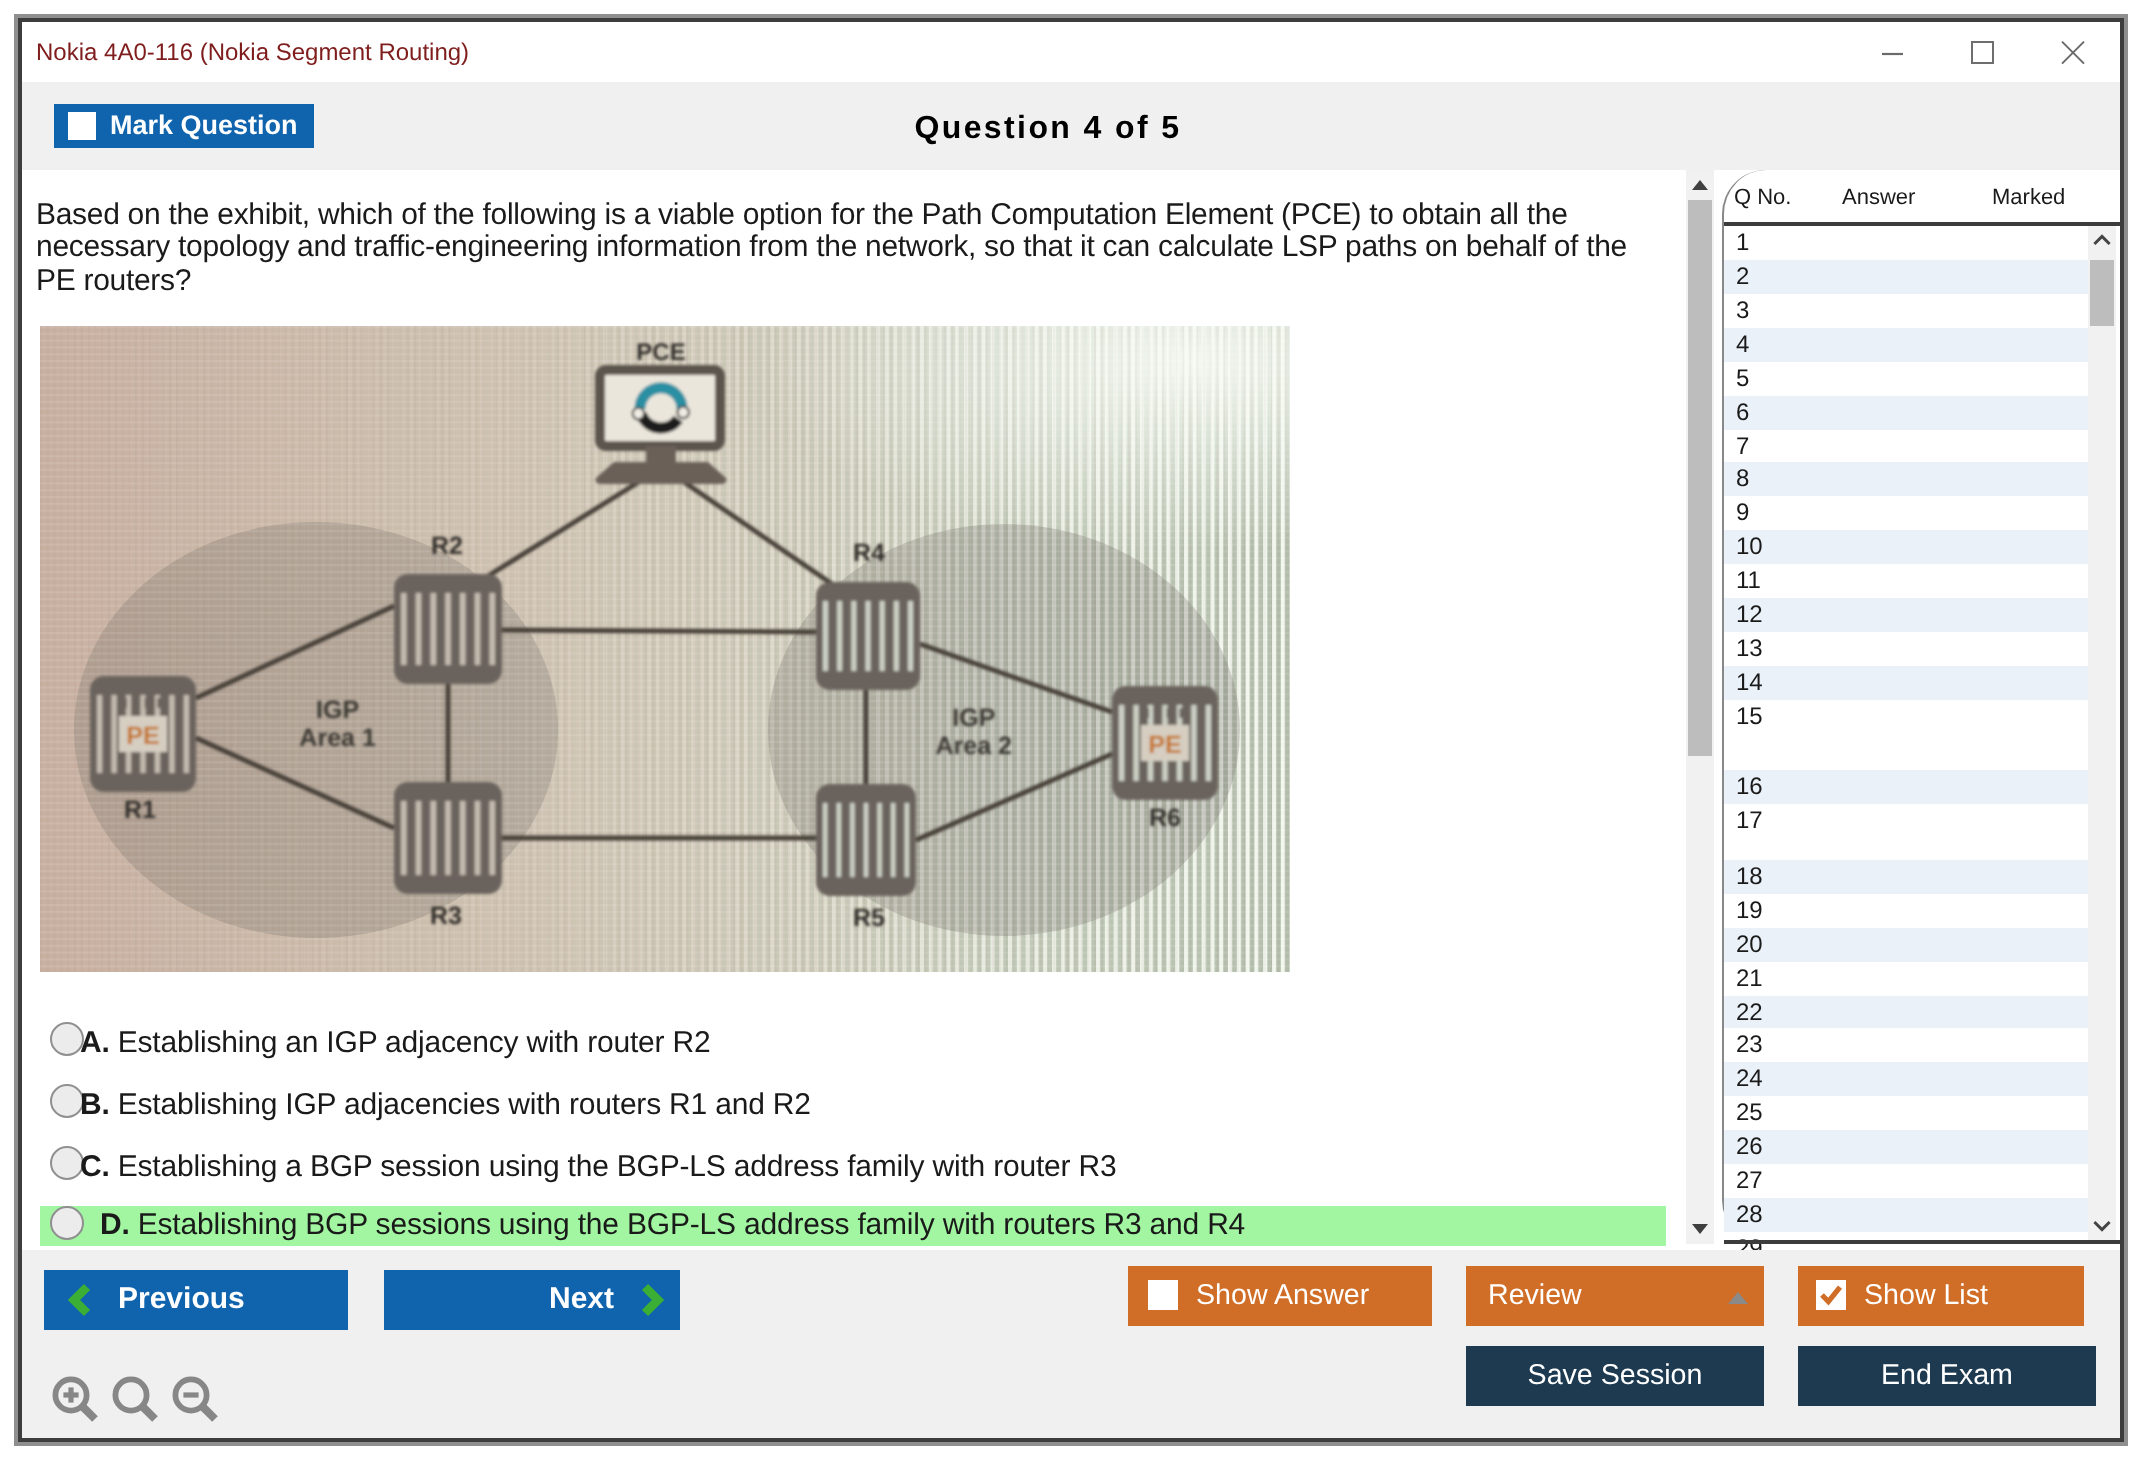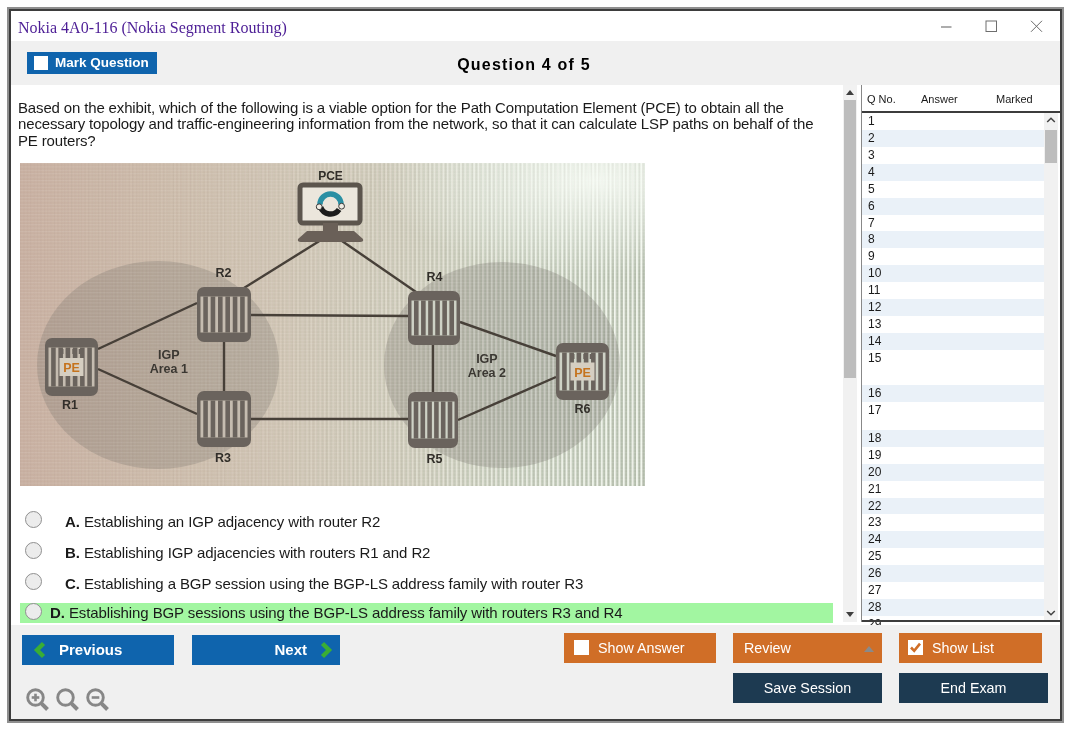--- a/index.html
+++ b/index.html
@@ -1,32 +1,32 @@
 <!DOCTYPE html>
 <html><head>
 <meta charset="utf-8">
 <style>
   * { margin:0; padding:0; box-sizing:border-box; }
   html,body { width:1075px; height:735px; background:#ffffff; font-family:"Liberation Sans", sans-serif; overflow:hidden; }
   body { position:relative; }
   .window { position:absolute; left:9px; top:9px; width:1053px; height:712px; border:2px solid #3d3d3d; outline:2px solid #8f8f8f; background:#ffffff; }
   .abs { position:absolute; }
   
-  .title { left:7px; top:8px; font-size:16px; color:#4c1d95;font-family:Liberation Serif, serif; }
+  .title { left:7px; top:8px; font-size:12px; color:#7f1d1d; }
   
   .header { left:0; top:30px; width:1049px; height:44px; background:#f0f0f0; }
   .markq { left:16px; top:41px; width:130px; height:22px; background:#0f64ad; color:#fff; font-weight:bold; font-size:13.5px; line-height:22px; }
   .markq .cb { position:absolute; left:7px; top:4px; width:14px; height:14px; background:#fff; }
   .markq .txt { position:absolute; left:28px; top:0; }
   .qtitle { left:413px; top:45px; width:200px; text-align:center; font-weight:bold; font-size:16px; letter-spacing:1.2px; color:#000; }
   
   .qtext { left:7px; top:89px; width:830px; font-size:15px; letter-spacing:-0.15px; line-height:16.3px; color:#1a1a1a; }
   .opt { font-size:15px; letter-spacing:-0.1px; color:#1a1a1a; height:20px; line-height:19.5px; }
   .radio { position:absolute; left:14px; top:-1px; width:17px; height:17px; border:1px solid #909090; border-radius:50%; background:#ececec; }
-  .opt .lbl { position:absolute; left:54px; top:0; }
+  .opt .lbl { position:absolute; left:29px; top:0; }
   .optD { left:9px; width:813px; background:#a2f6a1; }
   
   .sbar { background:#f1f1f1; }
   .sthumb { position:absolute; background:#bdbdbd; }
   .caret { position:absolute; width:0; height:0; }
   .phead { font-size:11px; color:#1a1a1a; }
   .prow { font-size:12px; color:#1a1a1a; padding-left:6px; }
   
   .botbar { left:0; top:614px; width:1049px; height:94px; background:#f0f0f0; }
   .btn { position:absolute; color:#fff; text-align:center; }
@@ -219,21 +219,21 @@
       <span class="radio" style="left:5px; top:0px;"></span>
       <span class="lbl" style="left:30px; top:0px;"><b>D.</b> Establishing BGP sessions using the BGP-LS address family with routers R3 and R4</span>
     </div>
 
   <div class="abs sbar" style="left:832px; top:74px; width:14px; height:537px;">
     <div class="caret" style="left:3px; top:5px; border-left:4px solid transparent; border-right:4px solid transparent; border-bottom:5px solid #3f3f3f;"></div>
     <div class="sthumb" style="left:1px; top:15px; width:12px; height:278px;"></div>
     <div class="caret" style="left:3px; bottom:5px; border-left:4px solid transparent; border-right:4px solid transparent; border-top:5px solid #3f3f3f;"></div>
   </div>
 
-  <div class="abs" style="left:850px; top:74px; width:199px; height:537px; border-left:1px solid #888;">
+  <div class="abs" style="left:850px; top:74px; width:199px; height:537px; border-left:1px solid #888;border-radius:22px;">
     <div class="abs phead" style="left:5px; top:8px;">Q No.</div>
     <div class="abs phead" style="left:59px; top:8px;">Answer</div>
     <div class="abs phead" style="left:134px; top:8px;">Marked</div>
     <div class="abs" style="left:0; top:26px; width:199px; height:2px; background:#3c3c3c;"></div>
     <div class="abs" id="qrows" style="left:0; top:28px; width:185px;">
         <div class="prow" style="height:16.93px; line-height:16.93px; background:#ffffff">1</div>
         <div class="prow" style="height:16.93px; line-height:16.93px; background:#eaf1f8">2</div>
         <div class="prow" style="height:16.93px; line-height:16.93px; background:#ffffff">3</div>
         <div class="prow" style="height:16.93px; line-height:16.93px; background:#eaf1f8">4</div>
         <div class="prow" style="height:16.93px; line-height:16.93px; background:#ffffff">5</div>

